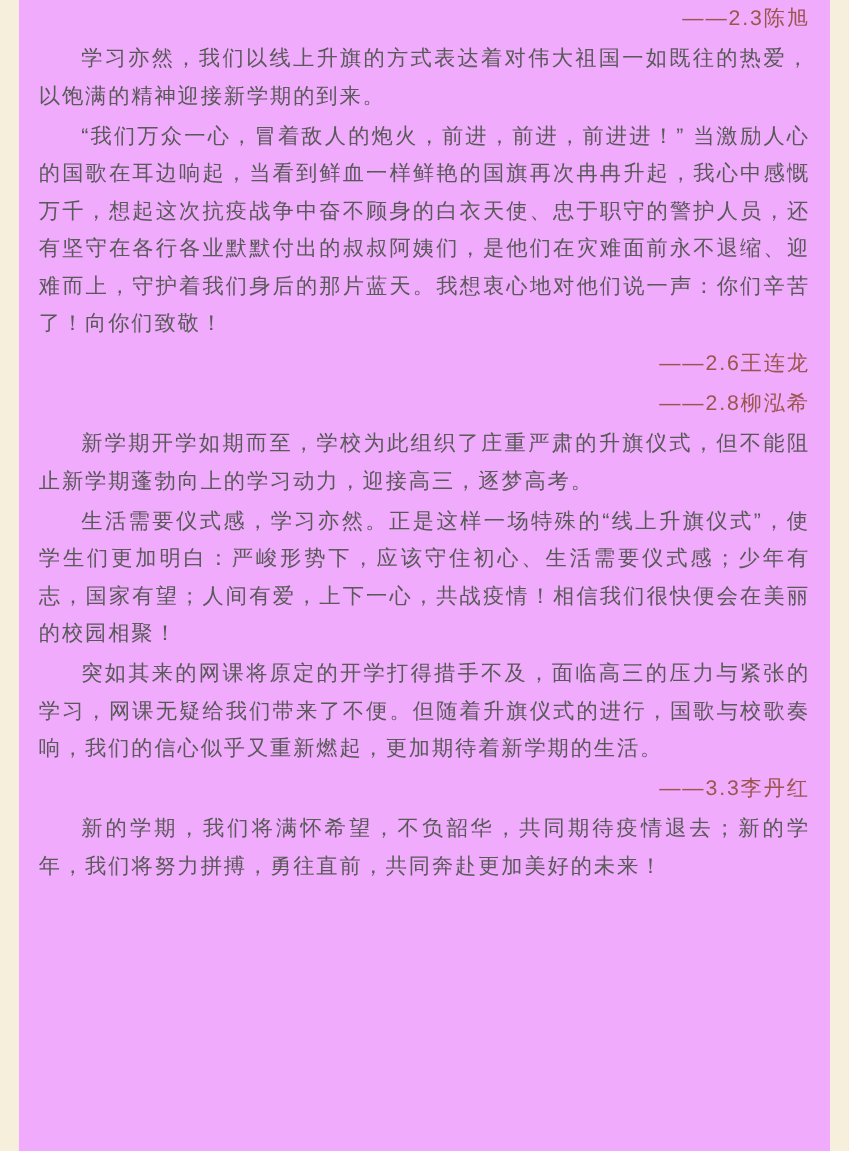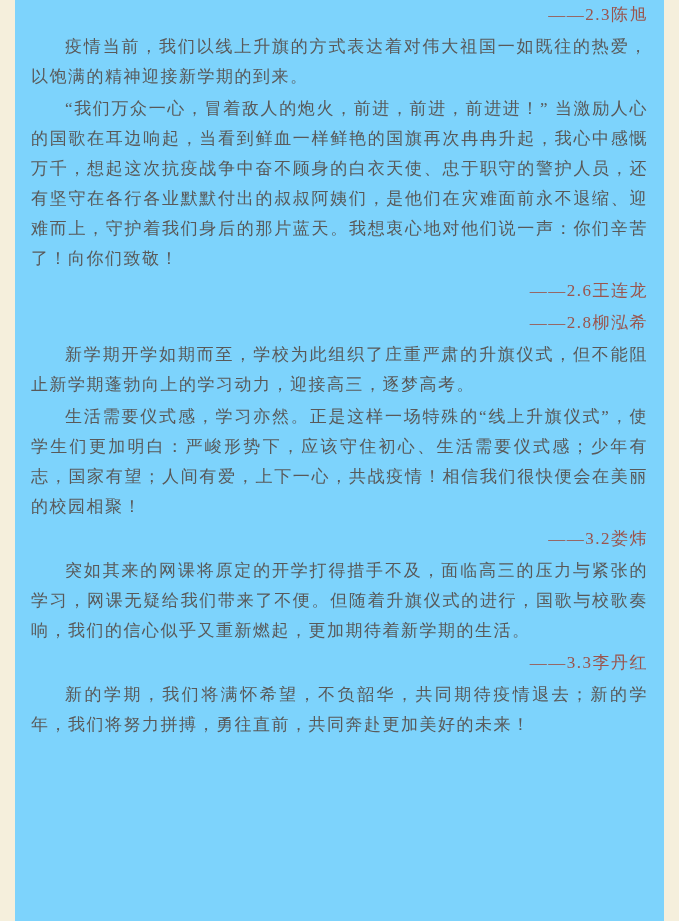--- a/index.html
+++ b/index.html
@@ -27,25 +27,24 @@
     z-index: 2;
   }
   .side-strip.left { left: 0; }
   .side-strip.right { right: 0; }
   .content-column {
     position: absolute;
     left: 15px;
     right: 15px;
     top: 0;
     bottom: 0;
-    background: #7dd3fc;
+    background: #f0abfc;
     box-sizing: border-box;
     padding: 0 16px;
     overflow: hidden;
-    font-family: Liberation Serif, serif;
   }
   .block {
     margin: 0 0 2px 0;
     font-size: 17px;
     line-height: 30px;
     letter-spacing: 1.5px;
   }
   .paragraph {
     color: #595959;
     text-align: justify;
@@ -58,24 +57,23 @@
   }
 </style>
 </head>
 <body>
 
 <div class="page-frame">
   <div class="side-strip left"></div>
   <div class="side-strip right"></div>
   <main class="content-column" id="article-content">
       <p class="block attribution">——2.3陈旭</p>
-      <p class="block paragraph">疫情当前，我们以线上升旗的方式表达着对伟大祖国一如既往的热爱，以饱满的精神迎接新学期的到来。</p>
+      <p class="block paragraph">学习亦然，我们以线上升旗的方式表达着对伟大祖国一如既往的热爱，以饱满的精神迎接新学期的到来。</p>
       <p class="block paragraph">“我们万众一心，冒着敌人的炮火，前进，前进，前进进！” 当激励人心的国歌在耳边响起，当看到鲜血一样鲜艳的国旗再次冉冉升起，我心中感慨万千，想起这次抗疫战争中奋不顾身的白衣天使、忠于职守的警护人员，还有坚守在各行各业默默付出的叔叔阿姨们，是他们在灾难面前永不退缩、迎难而上，守护着我们身后的那片蓝天。我想衷心地对他们说一声：你们辛苦了！向你们致敬！</p>
       <p class="block attribution">——2.6王连龙</p>
       <p class="block attribution">——2.8柳泓希</p>
       <p class="block paragraph">新学期开学如期而至，学校为此组织了庄重严肃的升旗仪式，但不能阻止新学期蓬勃向上的学习动力，迎接高三，逐梦高考。</p>
       <p class="block paragraph">生活需要仪式感，学习亦然。正是这样一场特殊的“线上升旗仪式”，使学生们更加明白：严峻形势下，应该守住初心、生活需要仪式感；少年有志，国家有望；人间有爱，上下一心，共战疫情！相信我们很快便会在美丽的校园相聚！</p>
-      <p class="block attribution">——3.2娄炜</p>
       <p class="block paragraph">突如其来的网课将原定的开学打得措手不及，面临高三的压力与紧张的学习，网课无疑给我们带来了不便。但随着升旗仪式的进行，国歌与校歌奏响，我们的信心似乎又重新燃起，更加期待着新学期的生活。</p>
       <p class="block attribution">——3.3李丹红</p>
       <p class="block paragraph">新的学期，我们将满怀希望，不负韶华，共同期待疫情退去；新的学年，我们将努力拼搏，勇往直前，共同奔赴更加美好的未来！</p>
     </main>
 </div>
 
 </body></html>

